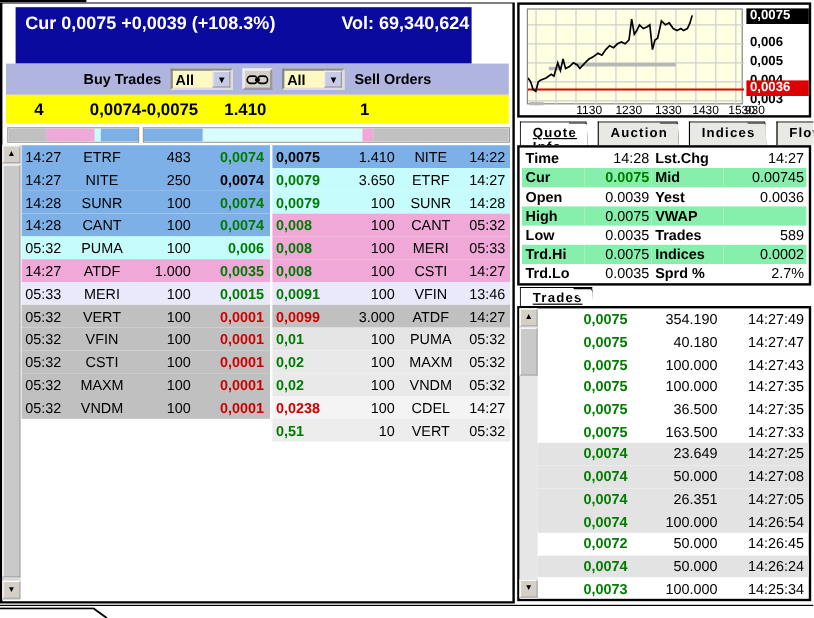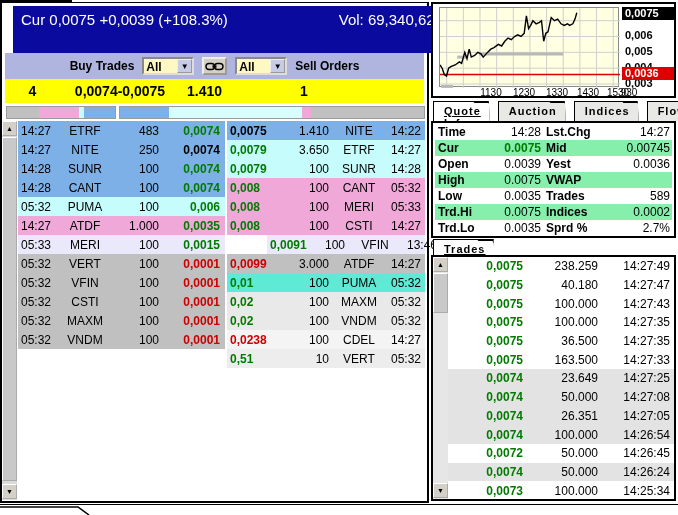--- a/index.html
+++ b/index.html
@@ -5,22 +5,22 @@
   * { margin:0; padding:0; box-sizing:border-box; }
   html,body { background:#FFFFFF; }
   body { font-family:"Liberation Sans", sans-serif; }
   #stage { position:relative; width:678px; height:515px; background:#FFFFFF; overflow:hidden; }
 
   
   #left-panel { position:absolute; left:0; top:2px; width:429px; height:501px;
     border:2px solid #000; border-top:1px solid #000; background:#FFF; }
   #top-strip { position:absolute; left:0; top:0; width:72px; height:2px; background:#000; }
 
-  #hdr { position:absolute; left:11px; top:3px; width:432px; height:47px; background:#0A0A9E;
-    color:#FFF; font-weight:normal; font-size:15px; display:flex; justify-content:space-between;
+  #hdr { position:absolute; left:11px; top:3px; width:380px; height:47px; background:#0A0A9E;
+    color:#FFF; font-weight:bold; font-size:15px; display:flex; justify-content:space-between;
     padding:5px 2px 0 8px; }
   #toolbar { position:absolute; left:3px; top:50px; width:419px; height:26px; background:#B0B5E0;
     display:flex; align-items:center; justify-content:center; gap:8px; font-size:12px; font-weight:bold; }
   .combo { display:flex; width:52px; height:18px; border:2px inset #DDD; background:#fef9c3; }
   .combo .val { flex:1; font-size:12px; font-weight:bold; padding:1px 2px; overflow:hidden; }
   .combo .cbtn { width:15px; background:#C7CBE8; border:1px outset #EEE; font-size:8px;
     display:flex; align-items:center; justify-content:center; color:#000; }
   #link-btn { width:25px; height:18px; background:#D4D0C8; border:2px outset #EEE;
     display:flex; align-items:center; justify-content:center; }
   #summary { position:absolute; left:3px; top:76px; width:419px; height:24px; background:#FFFF00;
@@ -261,33 +261,33 @@
           <div class="q">100</div>
           <div class="nm">MERI</div>
           <div class="t">05:33</div>
         </div>
         <div class="ob-row" style="background: rgb(240, 168, 216);">
           <div class="p p-green">0,008</div>
           <div class="q">100</div>
           <div class="nm">CSTI</div>
           <div class="t">14:27</div>
         </div>
-        <div class="ob-row" style="background: rgb(233, 233, 251); margin-left: 40px;">
+        <div class="ob-row" style="background: rgb(233, 233, 251);">
           <div class="p p-green">0,0091</div>
           <div class="q">100</div>
           <div class="nm">VFIN</div>
           <div class="t">13:46</div>
         </div>
         <div class="ob-row" style="background: rgb(192, 192, 192);">
           <div class="p p-red">0,0099</div>
           <div class="q">3.000</div>
           <div class="nm">ATDF</div>
           <div class="t">14:27</div>
         </div>
-        <div class="ob-row" style="background: #5eead4;">
+        <div class="ob-row" style="background: #e5e5e5;">
           <div class="p p-green">0,01</div>
           <div class="q">100</div>
           <div class="nm">PUMA</div>
           <div class="t">05:32</div>
         </div>
         <div class="ob-row" style="background: rgb(233, 233, 233);">
           <div class="p p-green">0,02</div>
           <div class="q">100</div>
           <div class="nm">MAXM</div>
           <div class="t">05:32</div>
@@ -399,21 +399,21 @@
 
   <div id="trades-box" class="rbox">
     <div id="trades-sb" class="sb">
       <div class="sb-btn" style="top:0;">▲</div>
       <div class="sb-thumb" style="top:16px; height:40px;"></div>
       <div class="sb-btn" style="top:226px;">▼</div>
     </div>
     <div id="trade-rows">
         <div class="tr-row">
           <div class="p">0,0075</div>
-          <div class="q">238.259</div>
+          <div class="q">354.190</div>
           <div class="tm">14:27:49</div>
         </div>
         <div class="tr-row">
           <div class="p">0,0075</div>
           <div class="q">40.180</div>
           <div class="tm">14:27:47</div>
         </div>
         <div class="tr-row">
           <div class="p">0,0075</div>
           <div class="q">100.000</div>

